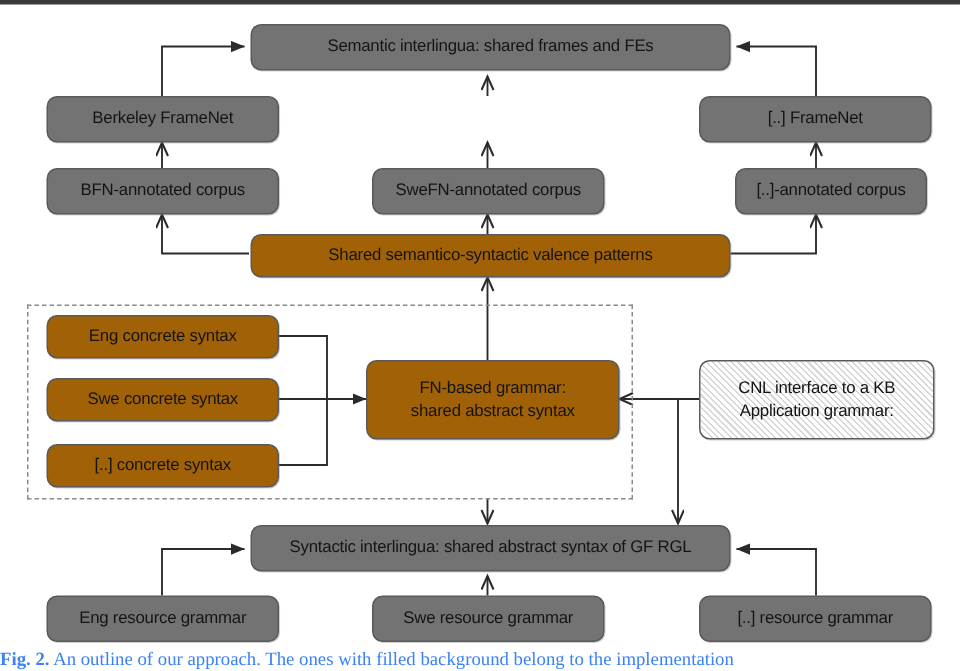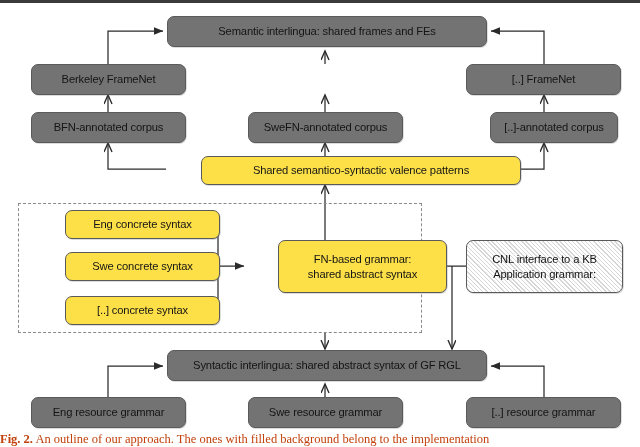--- a/index.html
+++ b/index.html
@@ -15,41 +15,41 @@
     position:absolute;box-sizing:border-box;
     border:1.3px solid #5a5a5a;border-radius:7px;
     background:#737373;
     display:flex;align-items:center;justify-content:center;
     text-align:center;line-height:1.18;
     font-size:11.2px;letter-spacing:-0.15px;
     color:#141414;
     z-index:3;
     box-shadow:0.7px 0.7px 0 rgba(120,120,120,0.35);
   }
-  .node.fill{background:#fde047;margin-left:34px;}
+  .node.fill{background:#a16207;}
   .node.hatch{
     background:
       repeating-linear-gradient(45deg,
         #ffffff 0px,#ffffff 2px,
         #d6d6d6 2px,#d6d6d6 3px);
   }
   .node.two-line{line-height:1.32;}
 
   .dashgroup{
     position:absolute;box-sizing:border-box;
     border:1.4px dashed #8a8a8a;
     background:transparent;
     z-index:1;
   }
   .rule{position:absolute;background:#2b2b2b;}
   #toprule{left:0;top:0;width:640px;height:2.5px;background:#3a3a3a;}
   .caption{
     position:absolute;left:0;top:432px;width:640px;
     font-family:"Liberation Serif","DejaVu Serif",serif;
-    font-size:12.5px;color:#c2410c;white-space:nowrap;overflow:hidden;
+    font-size:12.5px;color:#3b82f6;white-space:nowrap;overflow:hidden;
     height:15px;
   }
   .caption b{font-weight:bold;}
 </style>
 </head>
 <body>
 
 <div id="stage">
 
   <div class="rule" id="toprule"></div>

